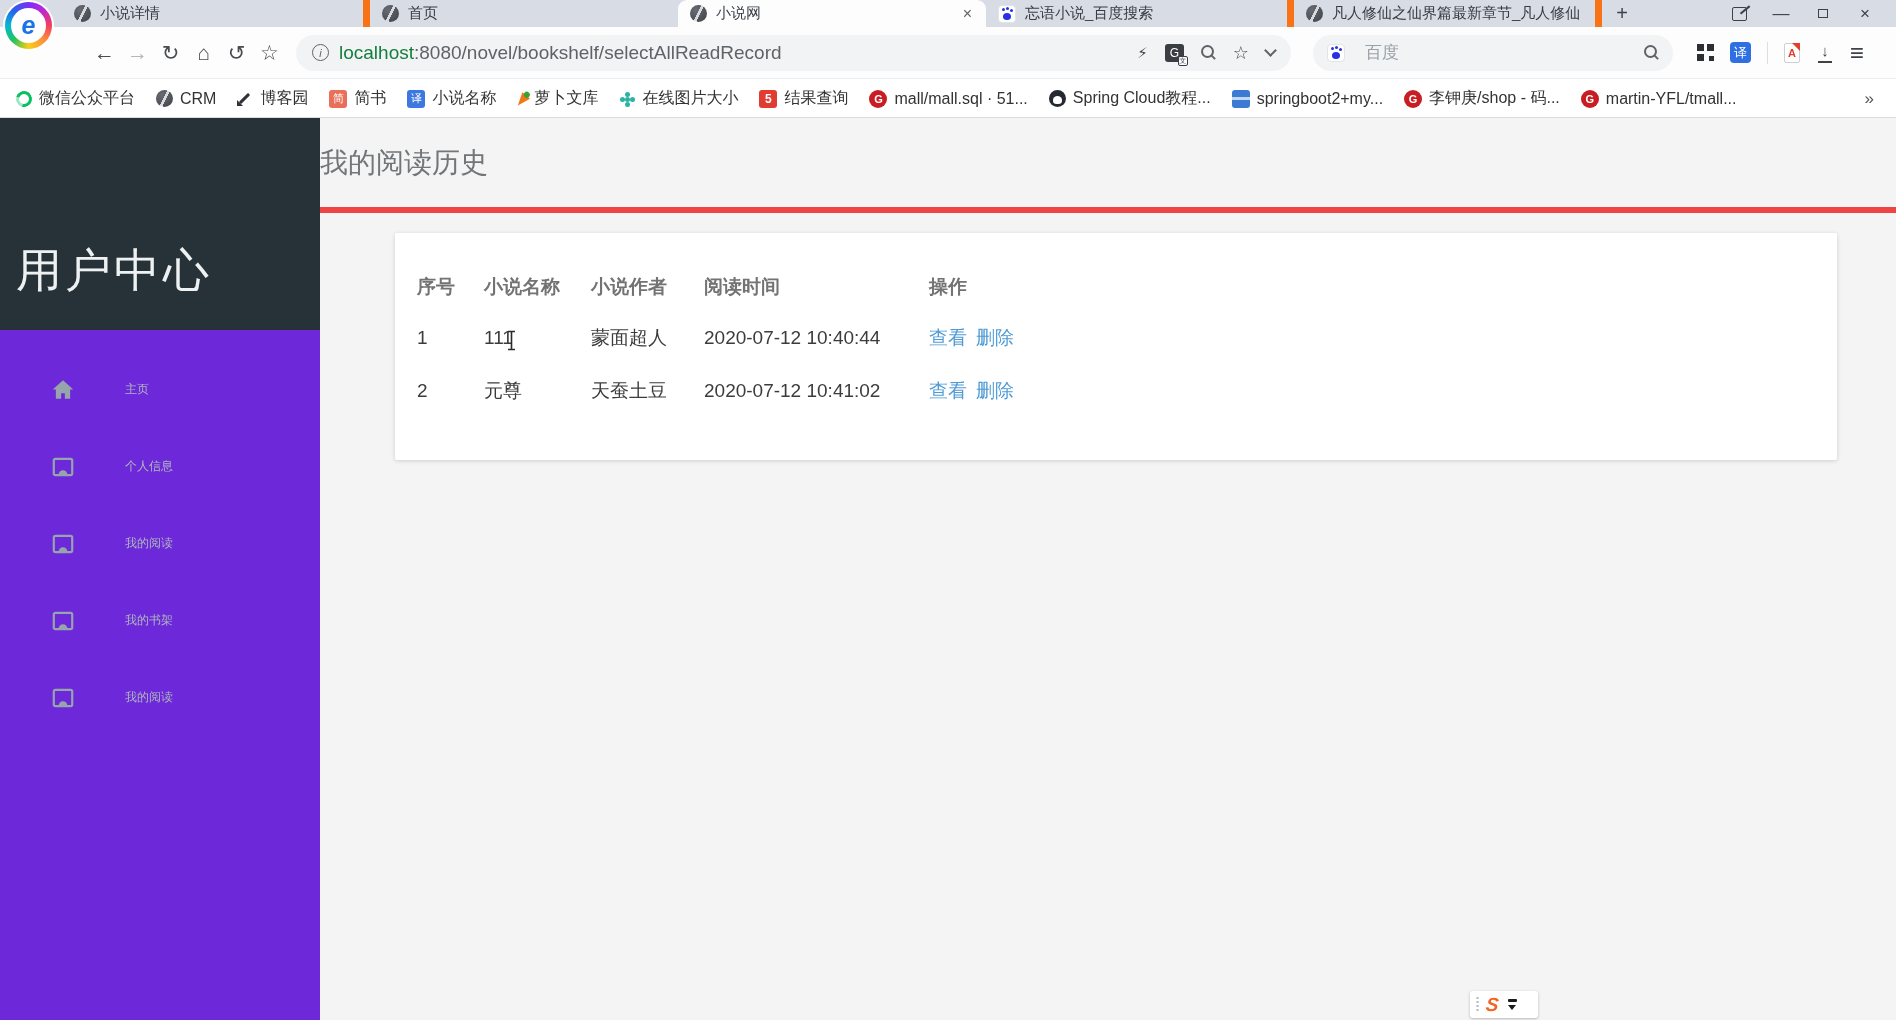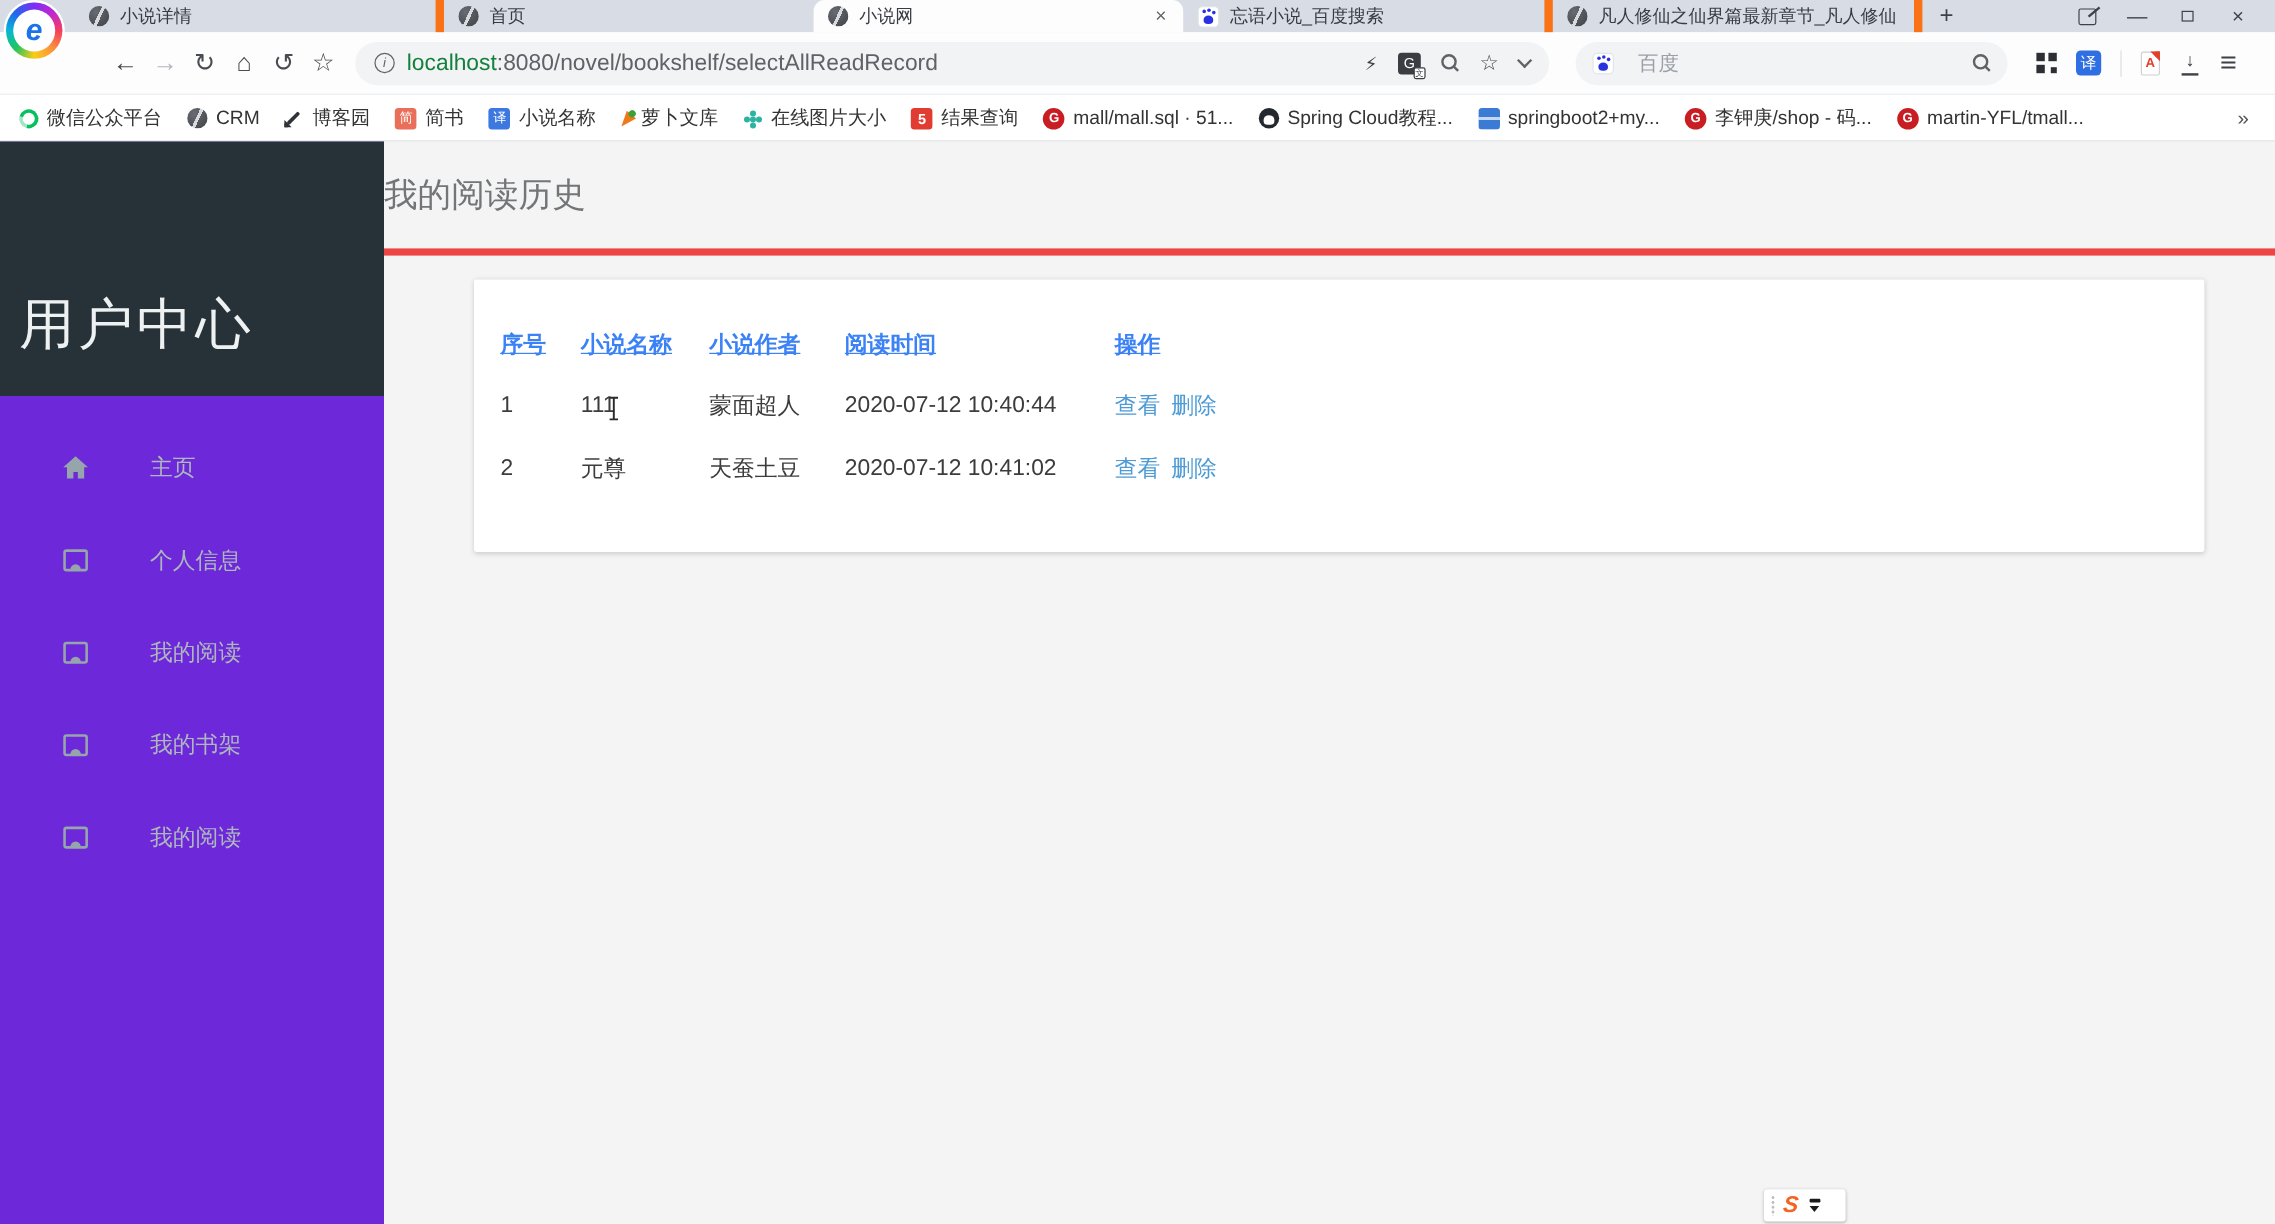--- a/index.html
+++ b/index.html
@@ -132,30 +132,30 @@
   .bm-more { margin-left:auto; font-size:17px; color:#555; padding-right:6px; }
 
   
   .sidebar { position:absolute; top:118px; left:0; width:320px; bottom:0; background:#6d28d9; }
   .sidebar-header { height:212px; background:#263138; display:flex; align-items:flex-end;
     padding:0 0 28px 16px; }
   .sidebar-title { font-size:46px; color:#eef1f2; letter-spacing:3px; }
   .menu { padding-top:21px; }
   .menu-item { height:77px; display:flex; align-items:center; padding-left:50px; cursor:default; }
   .menu-item .mi-ico { width:26px; height:26px; flex:0 0 auto; }
-  .menu-item .mi-label { margin-left:49px; font-size:19px; color:#aeb8bc; }
+  .menu-item .mi-label { margin-left:49px; font-size:12px; color:#aeb8bc; }
 
   .content { position:absolute; top:118px; left:320px; right:0; bottom:0; background:#f4f4f4; }
   .page-header { height:95px; border-bottom:6px solid #ef4444; display:flex; align-items:center;
     }
   .page-title { font-size:28px; color:#737678; }
   .card { position:absolute; left:75px; top:115px; width:1442px; height:227px; background:#fff;
     border-radius:2px; box-shadow:0 1px 4px rgba(0,0,0,0.16); padding:30px 0 0 22px; }
   table.records { border-collapse:collapse; font-size:19px; color:#3c3c3c; }
-  table.records th { text-align:left; font-weight:bold; color:#3b82f6; height:48px; padding:0;text-decoration:underline; }
+  table.records th { text-align:left; font-weight:bold; color:#737373; height:48px; padding:0; }
   table.records td { height:53px; padding:0; }
   .col1{width:67px;} .col2{width:107px;} .col3{width:113px;} .col4{width:225px;} .col5{width:220px;}
   .lnk { color:#4f9bd5; text-decoration:none; margin-right:9px; cursor:pointer; }
   .ibeam { position:absolute; left:111px; top:97px; }
 
   
   .sogou { position:absolute; left:1470px; top:991px; width:68px; height:27px; background:#fff;
     border-radius:3px; box-shadow:0 1px 3px rgba(0,0,0,.25); display:flex; align-items:center;
     padding:0 6px; gap:7px; }
   .sg-handle { width:3px; height:17px;

